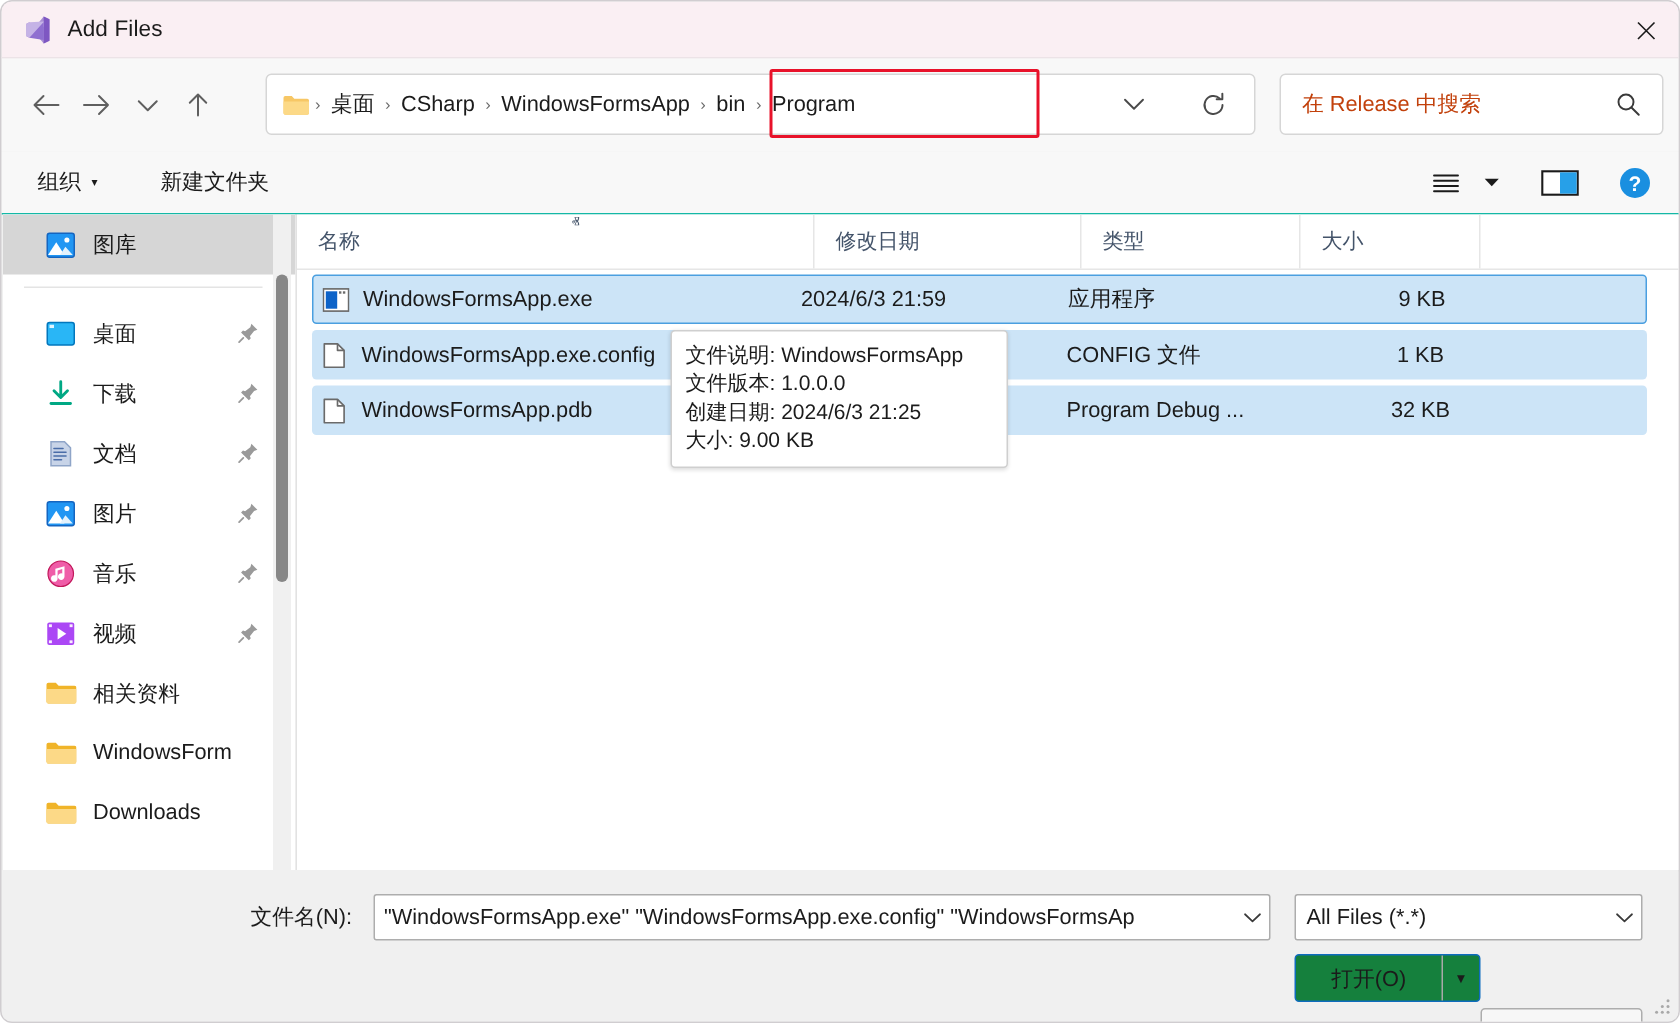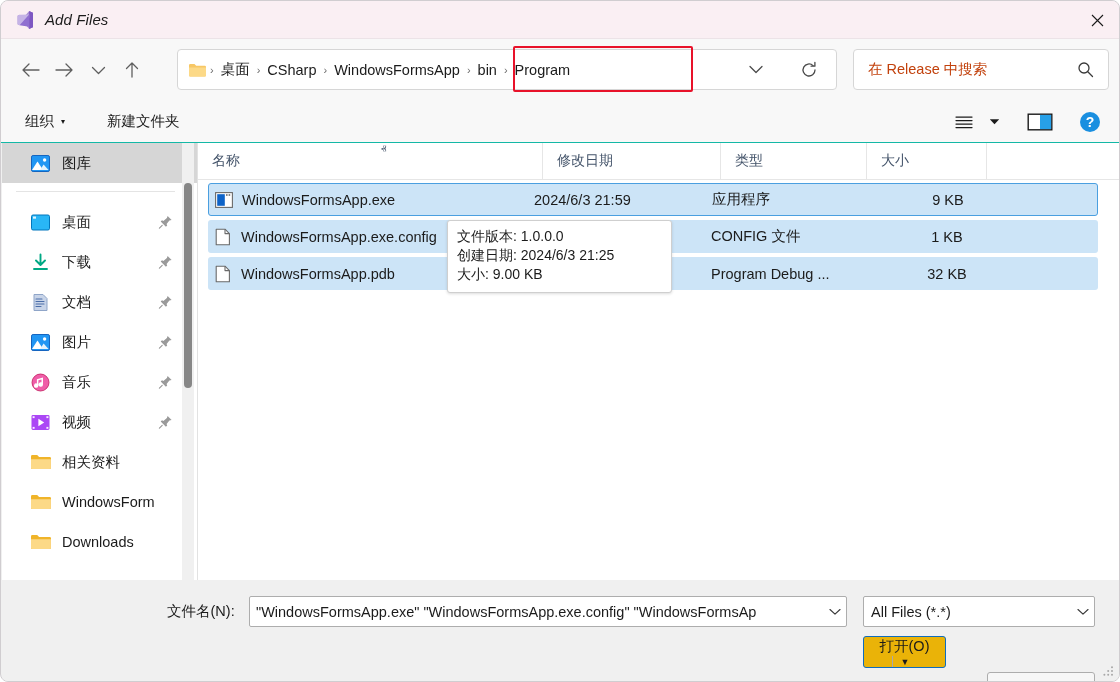--- a/index.html
+++ b/index.html
@@ -27,21 +27,20 @@
     background: #faeff3;
     display: flex; align-items: center;
     border-bottom: 1px solid #ece3e7;
     box-sizing: border-box;
   }
   .vs-icon { margin-left: 12px; width: 22px; height: 22px; display:block; }
   .title-text {
     margin-left: 10px;
     font-size: 15px; color: #1b1b1b;
     letter-spacing: .1px;
-    font-style: italic;
   }
   .close-btn {
     position: absolute; right: 0; top: 0;
     width: 47px; height: 38px;
     display: flex; align-items: center; justify-content: center;
     color: #1b1b1b; font-size: 15px;
   }
 
   
   .navbar {
@@ -303,26 +302,26 @@
     border-radius: 2px;
     box-sizing: border-box;
     display: flex; align-items: center;
   }
   .filter-value {
     margin-left: 7px; font-size: 14.5px; color: #1b1b1b; flex: 1;
     white-space: nowrap;
   }
   .open-btn {
     position: absolute; left: 862px; top: 635px;
-    width: 83px; height: 32px;
-    background: #eab308;
+    width: 124px; height: 32px;
+    background: #15803d;
     border: 1.5px solid #0f6cbd;
     border-radius: 3px;
     box-sizing: border-box;
-    display: flex; align-items: center; flex-direction: column;
+    display: flex; align-items: center;
   }
   .open-label {
     flex: 1; text-align: center;
     font-size: 14.5px; color: #1b1b1b;
   }
   .open-split {
     width: 25px; height: 100%;
     border-left: 1px solid #a9a9a9;
     display: flex; align-items: center; justify-content: center;
     font-size: 9px; color: #1b1b1b;
@@ -644,20 +643,21 @@
         </div>
         <div class="fdate"></div>
         <div class="ftype">Program Debug ...</div>
         <div class="fsize">32 KB</div>
       </div>
 
     </div>
   </div>
 
   <div class="tooltip">
+    <div class="tt-line">文件说明: WindowsFormsApp</div>
     <div class="tt-line">文件版本: 1.0.0.0</div>
     <div class="tt-line">创建日期: 2024/6/3 21:25</div>
     <div class="tt-line">大小: 9.00 KB</div>
   </div>
 
   <div class="bottombar"></div>
 
   <div class="fn-label">文件名(N):</div>
 
   <div class="fn-input">

